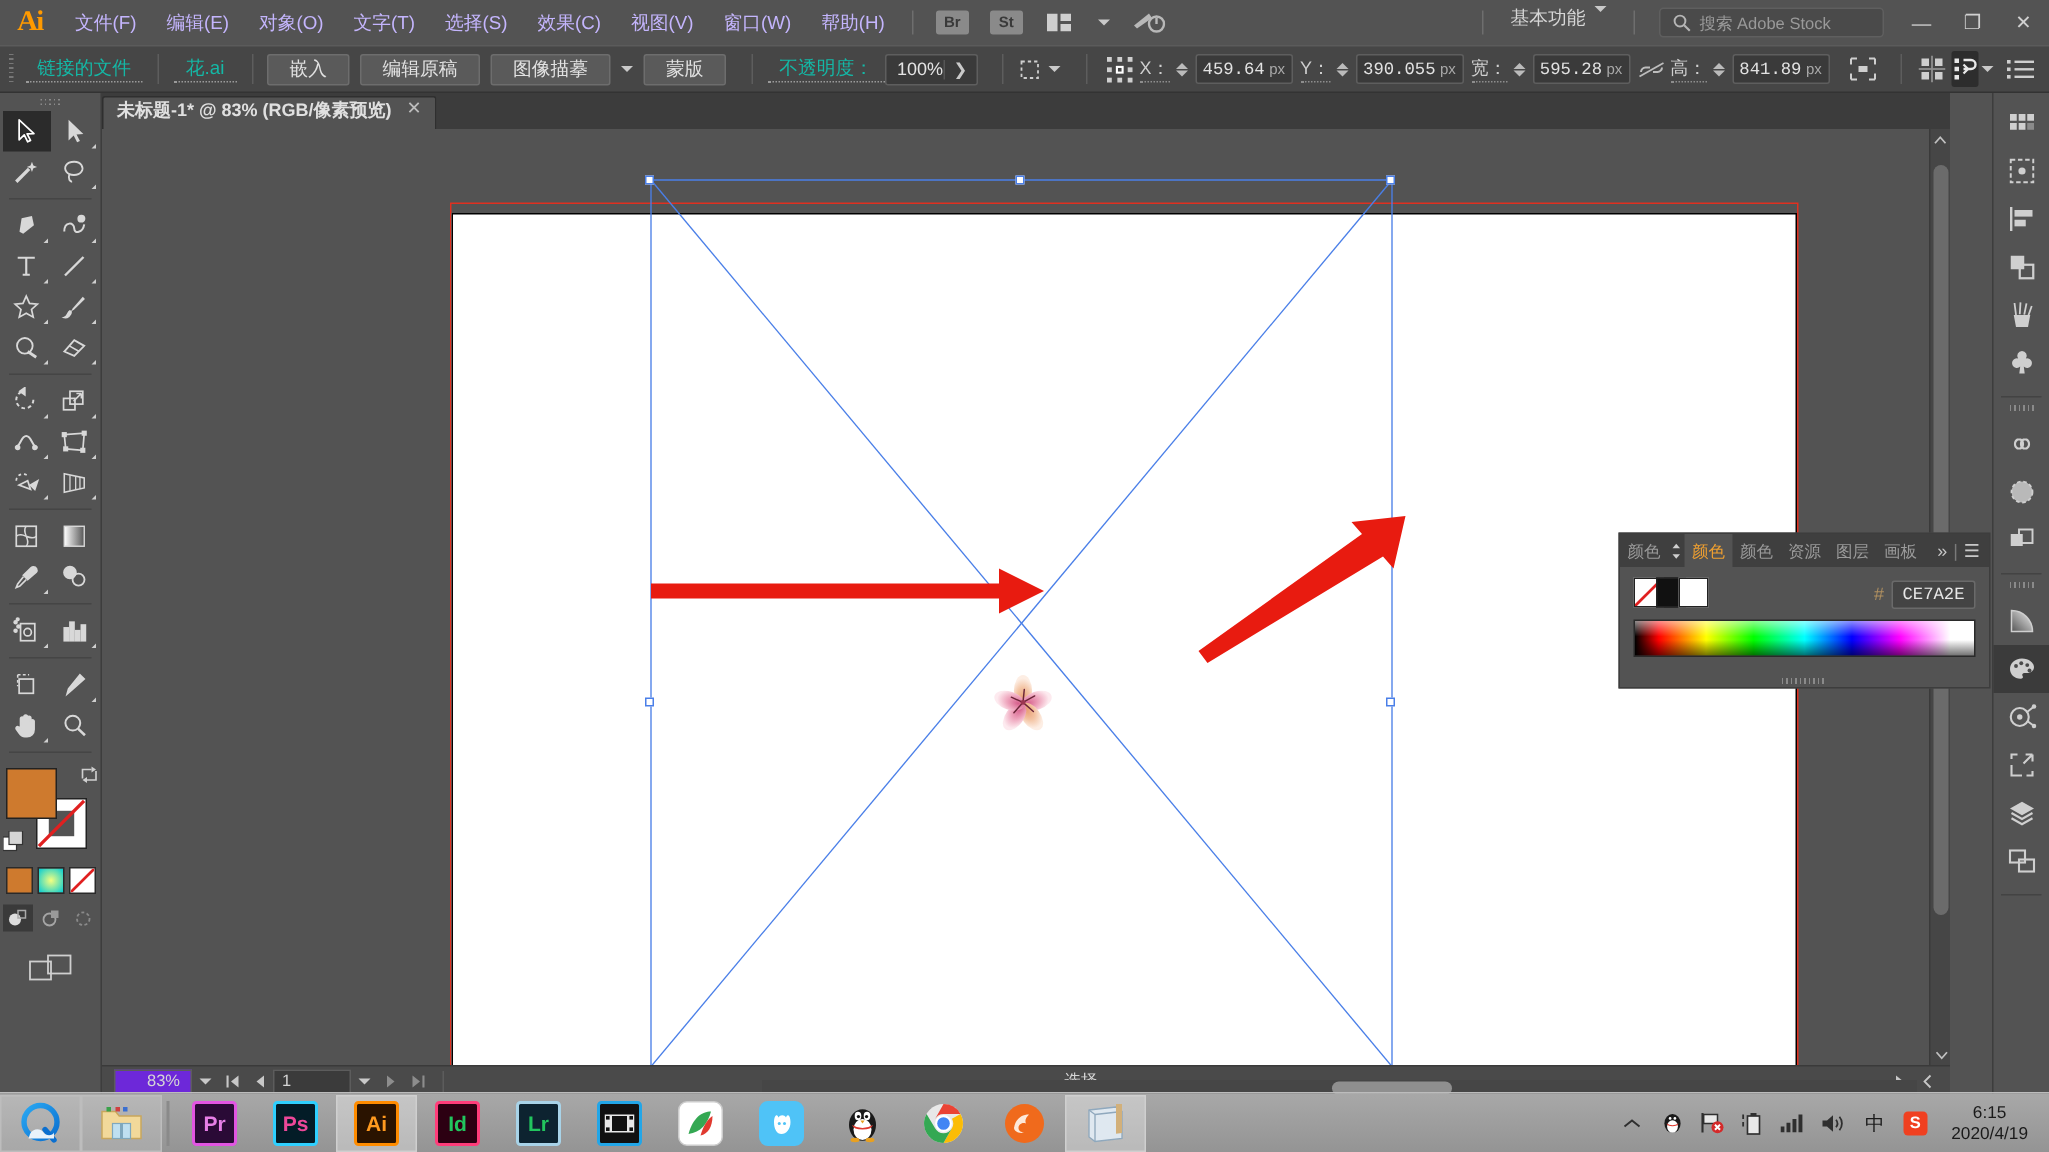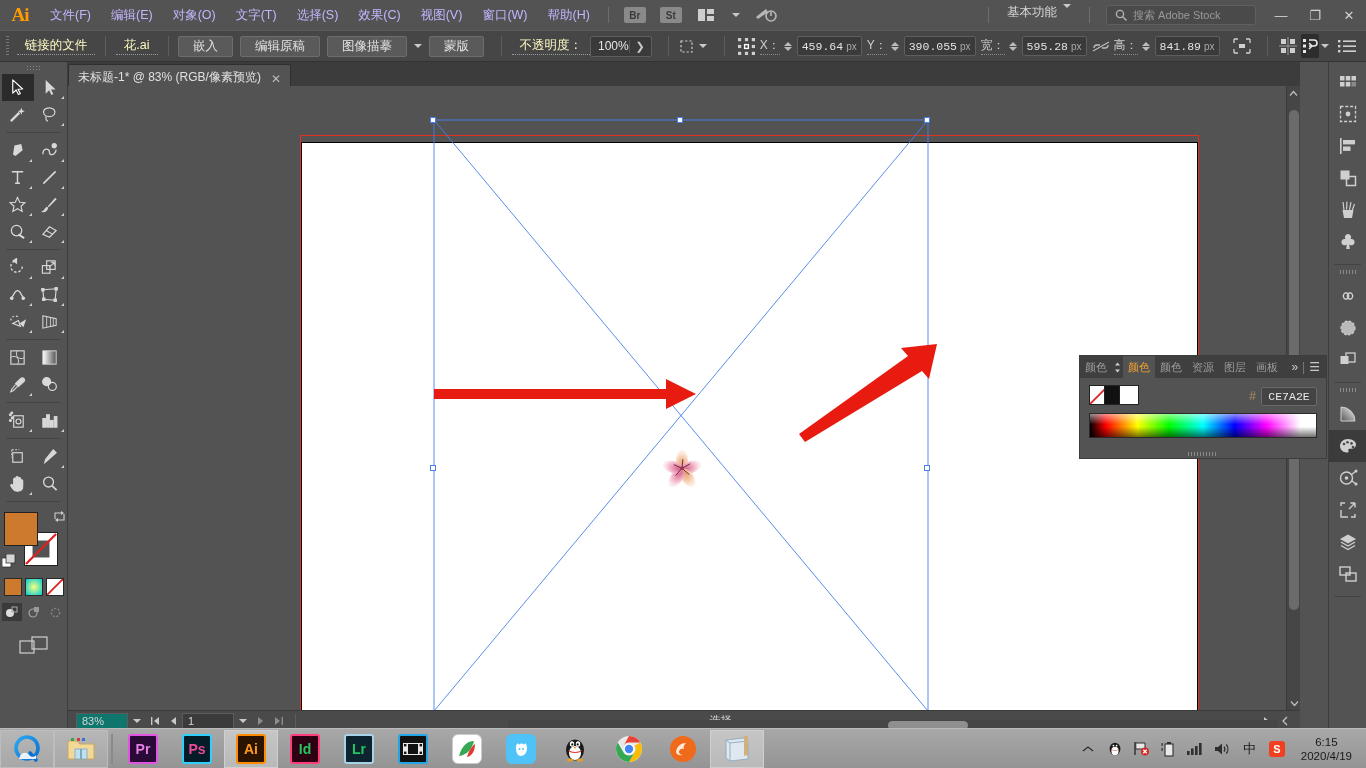--- a/index.html
+++ b/index.html
@@ -48,21 +48,21 @@
   
   .controlbar{
     position:absolute; left:0; top:30px; width:1366px; height:32px;
     background:#464646; border-top:1px solid #5b5b5b; border-bottom:1px solid #333;
     display:flex; align-items:center; padding-left:6px;
   }
   .grip{ width:6px;height:20px;
     background:repeating-linear-gradient(to bottom,#777 0 1px,transparent 1px 3px);
     margin-right:8px;}
   .cb-label{
-    font-size:12.5px;color:#fef9c3; padding:0 8px;
+    font-size:12.5px;color:#14b8a6; padding:0 8px;
     border-bottom:1px dotted #9a9a9a; white-space:nowrap;
   }
   .cb-sep{ width:1px;height:20px;background:#5d5d5d;margin:0 10px;}
   .cb-btn{
     background:#5a5a5a; border:1px solid #6d6d6d; border-radius:2px;
     height:21px; padding:0 14px; display:flex;align-items:center;justify-content:center;
     font-size:12.5px;color:#e2e2e2; white-space:nowrap; margin-right:7px;
   }
   .cb-drop{ width:14px;height:21px;display:flex;align-items:center;justify-content:center;margin-right:7px;}
   .num-field{
@@ -85,22 +85,22 @@
   .icon-btn{ width:26px;height:24px;display:flex;align-items:center;justify-content:center;margin:0 2px;}
   .icon-btn.on{ background:#2d2d2d;border-radius:2px;}
 
   
   .tabbar{
     position:absolute;left:68px;top:62px;width:1232px;height:24px;background:#3c3c3c;
     display:flex;align-items:flex-end;
   }
   .doctab{
     height:22px;background:#535353;border:1px solid #2f2f2f;border-bottom:none;
-    display:flex;align-items:flex-end;gap:10px;padding:0 9px;font-size:12px;color:#e0e0e0;
-    border-top-left-radius:2px;border-top-right-radius:2px;white-space:nowrap;
+    display:flex;align-items:flex-start;gap:10px;padding:0 9px;font-size:12px;color:#e0e0e0;
+    border-top-left-radius:2px;border-top-right-radius:2px;white-space:nowrap;font-weight:bold;
   }
   .doctab .x{ font-size:12px;color:#bdbdbd; }
 
   
   .toolbar{
     position:absolute;left:0;top:62px;width:68px;height:668px;background:#535353;
     border-right:1px solid #3d3d3d;
   }
   .tb-grip{ height:12px; display:flex;align-items:center;justify-content:center;}
   .tb-grip .dots{width:14px;height:5px;
@@ -149,21 +149,21 @@
 
   .v-scroll{ position:absolute;right:0;top:0;width:14px;height:624px;background:#464646;border-left:1px solid #3a3a3a;}
   .v-thumb{ position:absolute;left:2px;top:24px;width:10px;height:500px;background:#6b6b6b;border-radius:5px;}
   .sc-arrow{ height:14px;display:flex;align-items:center;justify-content:center;}
 
   
   .statusbar{
     position:absolute;left:68px;top:710px;width:1232px;height:20px;background:#4a4a4a;
     border-top:1px solid #3a3a3a;display:flex;align-items:center;font-size:11px;color:#d5d5d5;
   }
-  .zoom-fld{ width:52px;height:16px;background:#0f766e;border:1px solid #5c5c5c;display:flex;align-items:center;padding-left:5px;margin-left:8px;font-size:11px;}
+  .zoom-fld{ width:52px;height:16px;background:#6d28d9;border:1px solid #5c5c5c;display:flex;align-items:center;padding-left:21px;margin-left:8px;font-size:11px;}
   .cv{ width:18px;height:16px;display:flex;align-items:center;justify-content:center;}
   .page-fld{ width:52px;height:16px;background:#3b3b3b;border:1px solid #5c5c5c;display:flex;align-items:center;padding-left:5px;font-size:11px;}
   .sb-sep{ width:1px;height:14px;background:#5c5c5c;margin:0 7px;}
   .h-scroll{ position:absolute;right:14px;bottom:0;height:12px;background:#464646;}
 
   
   .rdock{
     position:absolute;right:0;top:62px;width:38px;height:668px;background:#535353;
     border-left:1px solid #3d3d3d;
   }

